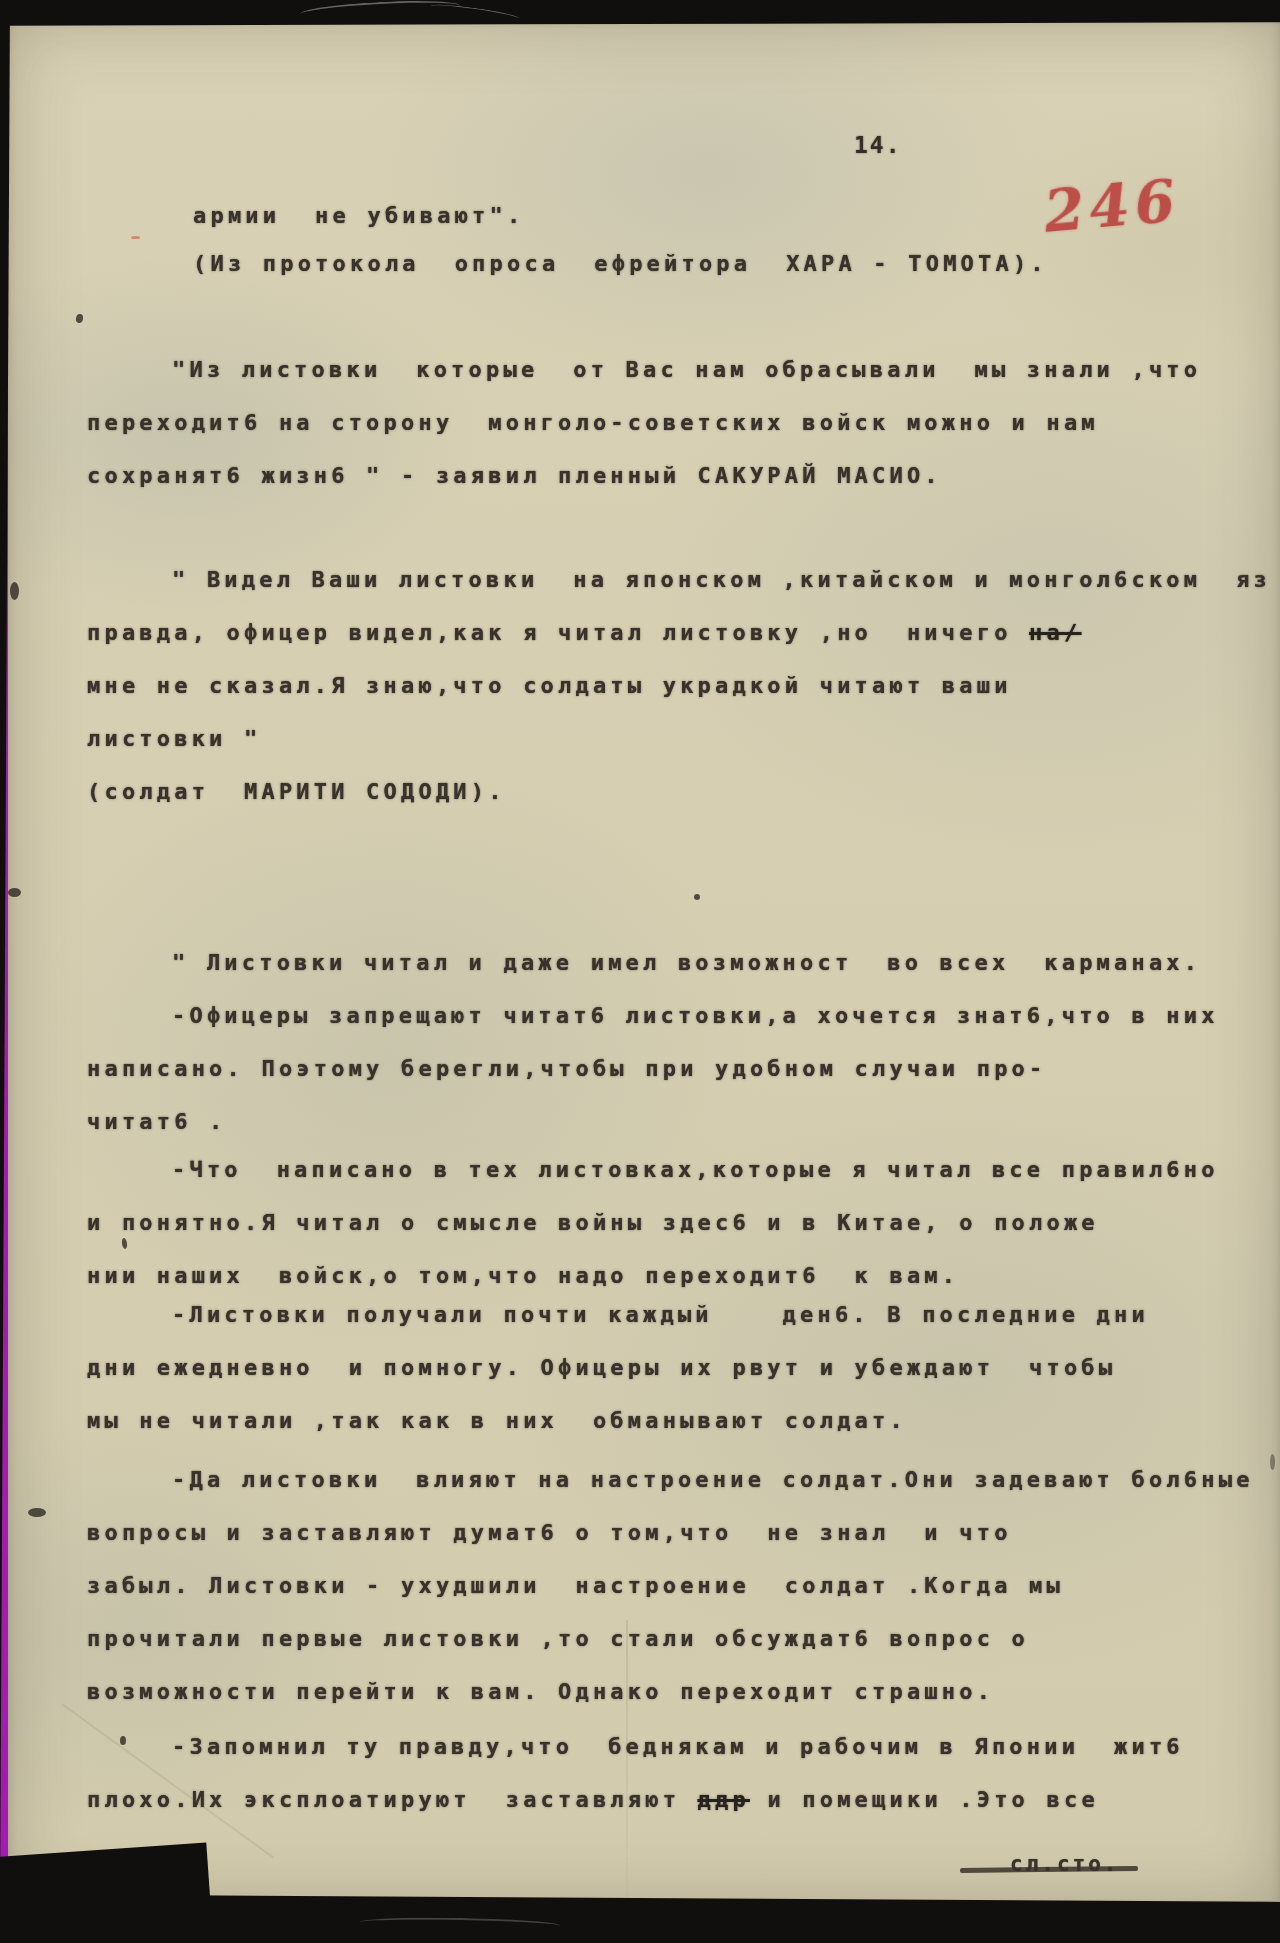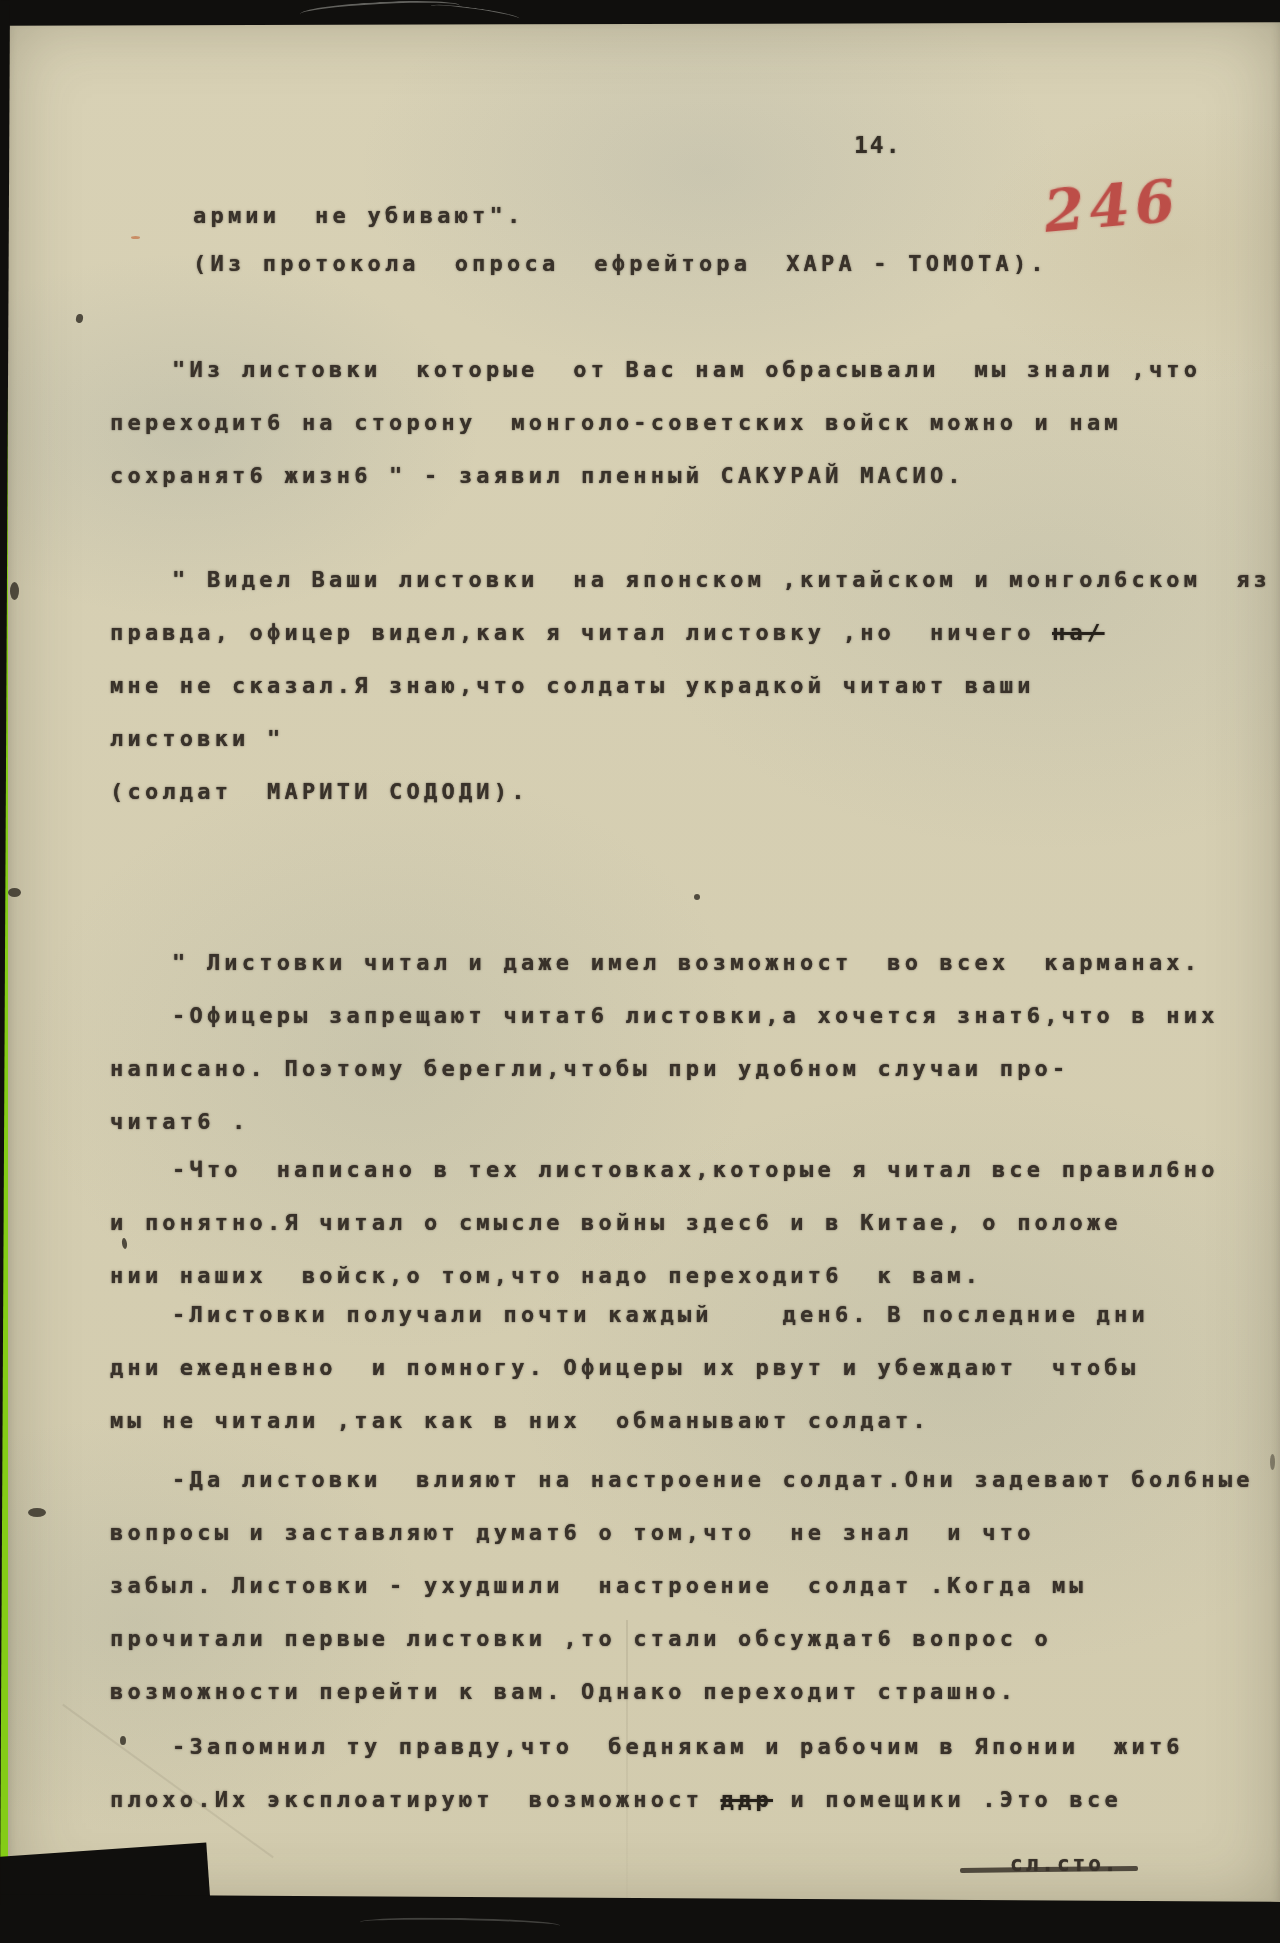--- a/index.html
+++ b/index.html
@@ -1,16 +1,16 @@
 <!DOCTYPE html>
 <html><head>
 <meta charset="utf-8">
 <style>
   html,body{margin:0;padding:0;background:#0c0b09;}
-  .stage{position:relative;width:1280px;height:1943px;overflow:hidden;background:#84cc16;
+  .stage{position:relative;width:1280px;height:1943px;overflow:hidden;background:#a21caf;
          font-family:"DejaVu Sans Mono",monospace;}
   
   .edge{position:absolute;background:#100f0d;z-index:5;}
   .edge-top{left:-20px;top:-6px;width:1320px;height:30px;transform:rotate(-.15deg);}
   .edge-bottom{left:-20px;top:1898px;width:1320px;height:60px;transform:rotate(.35deg);}
   .edge-left{left:-14px;top:0;width:24px;height:1943px;transform:rotate(.3deg);transform-origin:top left;}
   .wedge-bl{position:absolute;left:-10px;top:1850px;width:220px;height:100px;background:#100f0d;
             transform:rotate(-4deg);z-index:4;}
   .scratch{position:absolute;z-index:6;border-top:2px solid rgba(235,233,226,.38);border-radius:50%;}
   
@@ -22,21 +22,21 @@
       radial-gradient(520px 420px at 30% 55%, rgba(134,146,142,.15), transparent 70%),
       radial-gradient(640px 420px at 75% 72%, rgba(128,140,138,.14), transparent 70%),
       radial-gradient(420px 300px at 10% 85%, rgba(138,148,140,.16), transparent 70%),
       radial-gradient(300px 200px at 92% 12%, rgba(160,140,90,.10), transparent 70%),
       linear-gradient(#d8d1b5,#d2cbae);
     background-color:#d4cdb0;
     box-shadow:inset 0 0 70px rgba(62,56,40,.28), inset 0 0 10px rgba(40,35,25,.18);}
   
   .typed{position:absolute;left:0;top:0;right:0;bottom:0;filter:blur(.25px);z-index:2;}
   .para{position:absolute;left:0;right:0;}
-  .line{position:relative;white-space:pre;line-height:53px;height:53px;padding-left:102px;
+  .line{position:relative;white-space:pre;line-height:53px;height:53px;padding-left:79px;
         font-weight:bold;font-size:22px;letter-spacing:4.2px;color:#39322a;
         text-shadow:0 0 1px rgba(57,50,42,.9),0 0 3px rgba(57,50,42,.35);}
   .hang{padding-left:164px;}
   .hdr .line{line-height:48px;height:48px;padding-left:185px;}
   .hand{font-family:"DejaVu Serif",serif;font-style:italic;font-weight:600;font-size:25px;
         letter-spacing:0;display:inline-block;transform:translateY(-9px);}
   .strike{text-decoration:line-through 3px;filter:blur(.6px);color:#27221b;}
   .pagenum{position:absolute;left:846px;top:112px;font-weight:bold;font-size:23px;letter-spacing:2px;
            color:#342e26;text-shadow:0 0 2px rgba(52,46,38,.6);}
   .stamp{position:absolute;left:1036px;top:152px;font-family:"DejaVu Serif",serif;font-style:italic;
@@ -102,21 +102,21 @@
       <div class="para" style="top:1433px">
         <div class="line hang">-Да листовки  влияют на настроение солдат.Они задевают бол6ные</div>
         <div class="line">вопросы и заставляют думат6 о том,что  не знал  и что</div>
         <div class="line">забыл. Листовки - ухудшили  настроение  солдат .Когда мы</div>
         <div class="line">прочитали первые листовки ,то стали обсуждат6 вопрос о</div>
         <div class="line">возможности перейти к вам. Однако переходит страшно.</div>
       </div>
 
       <div class="para" style="top:1700px">
         <div class="line hang">-Запомнил ту правду,что  беднякам и рабочим в Японии  жит6</div>
-        <div class="line"><span>плохо.Их эксплоатируют  возможност </span><span class="strike">ддр</span><span> и помещики .Это все</span></div>
+        <div class="line"><span>плохо.Их эксплоатируют  заставляют </span><span class="strike">ддр</span><span> и помещики .Это все</span></div>
       </div>
 
     </div>
 
     <div class="footer-note">сл.сто.</div>
     <div class="footer-underline"></div>
 
     <div class="speck" style="left:68px;top:294px;width:7px;height:9px;transform:rotate(12deg)"></div>
     <div class="speck" style="left:2px;top:562px;width:9px;height:18px"></div>
     <div class="speck" style="left:0px;top:868px;width:13px;height:9px"></div>

